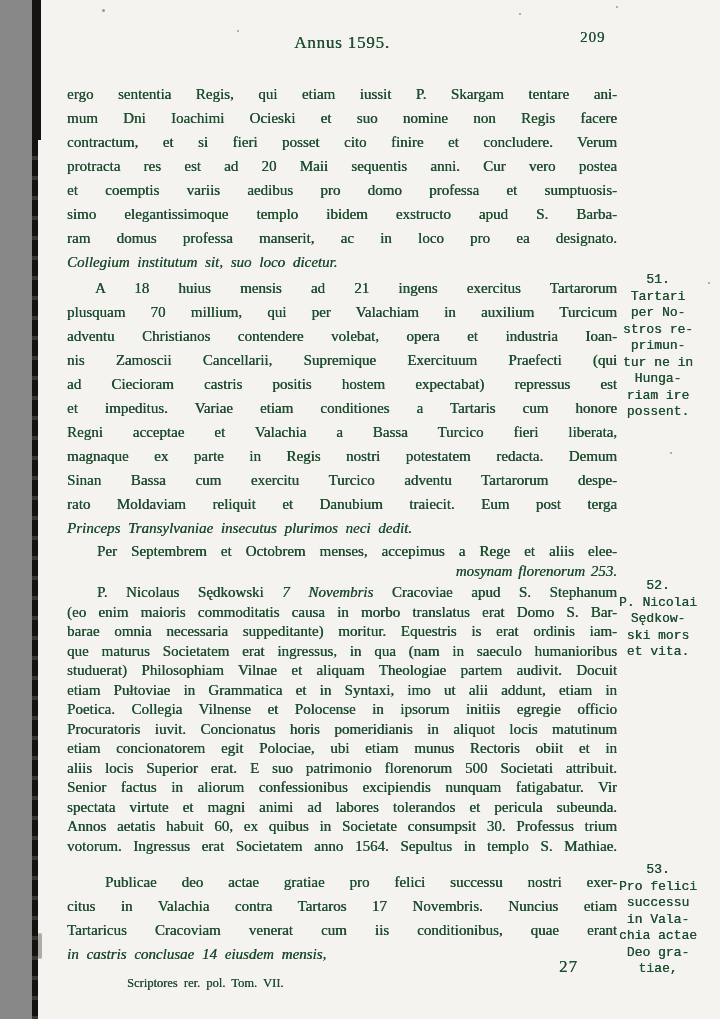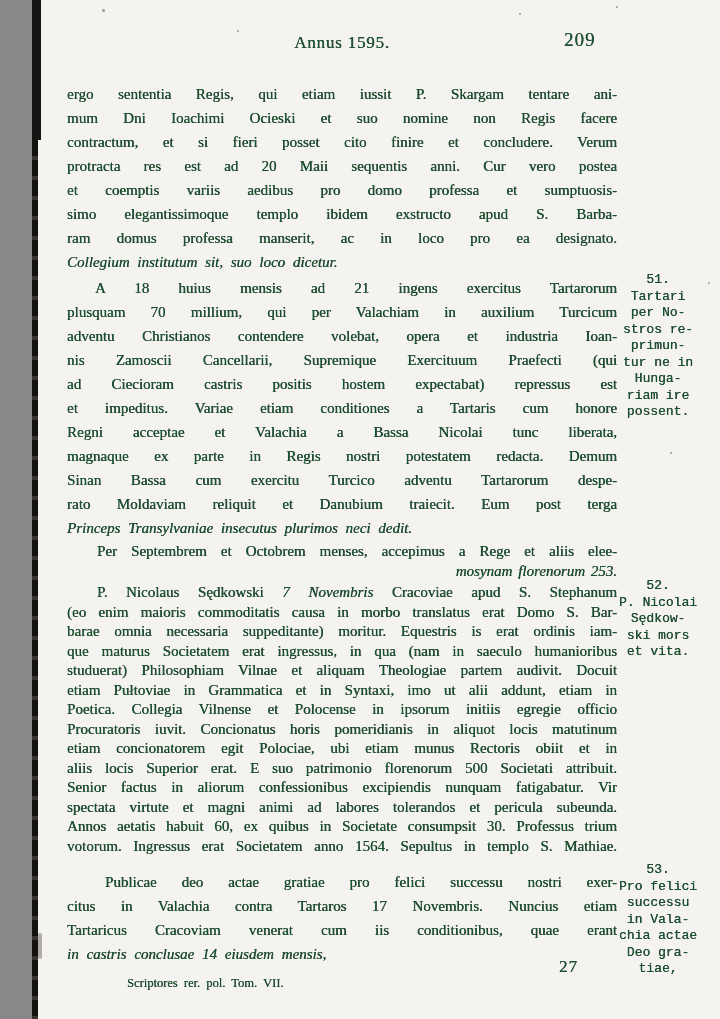--- a/index.html
+++ b/index.html
@@ -26,22 +26,22 @@
   }
   .speck { position: absolute; background: #55504a; border-radius: 50%; opacity: .55; }
 
   
   #header-title {
     position: absolute; left: 35px; top: 33px; width: 550px;
     text-align: center; font-size: 17px; letter-spacing: 0.8px;
     text-shadow: 0.35px 0 0 rgba(31,28,25,.8);
   }
   #page-number {
-    position: absolute; left: 532px; top: 29px;
-    font-size: 19px; letter-spacing: 1px;
+    position: absolute; left: 548px; top: 29px;
+    font-size: 15px; letter-spacing: 1px;
     text-shadow: 0.35px 0 0 rgba(31,28,25,.8);
   }
 
   
   .block { position: absolute; left: 35px; width: 550px; }
   .line {
     text-shadow: 0.35px 0 0 rgba(31,28,25,.85);
     overflow: hidden;
   }
   .lg .line { font-size: 15px; line-height: 24px; height: 24px; }
@@ -111,21 +111,21 @@
     <div class="line last">Collegium institutum sit, suo loco dicetur.</div>
   </div>
 
   <div class="block lg" style="top: 276px;">
     <div class="line j ind28">A 18 huius mensis ad 21 ingens exercitus Tartarorum</div>
     <div class="line j">plusquam 70 millium, qui per Valachiam in auxilium Turcicum</div>
     <div class="line j">adventu Christianos contendere volebat, opera et industria Ioan-</div>
     <div class="line j">nis Zamoscii Cancellarii, Supremique Exercituum Praefecti (qui</div>
     <div class="line j">ad Ciecioram castris positis hostem expectabat) repressus est</div>
     <div class="line j">et impeditus.  Variae etiam conditiones a Tartaris cum honore</div>
-    <div class="line j">Regni acceptae et Valachia a Bassa Nicolai tunc liberata,</div>
+    <div class="line j">Regni acceptae et Valachia a Bassa Turcico fieri liberata,</div>
     <div class="line j">magnaque ex parte in Regis nostri potestatem redacta. Demum</div>
     <div class="line j">Sinan Bassa cum exercitu Turcico adventu Tartarorum despe-</div>
     <div class="line j">rato Moldaviam reliquit et Danubium traiecit. Eum post terga</div>
     <div class="line last">Princeps Transylvaniae insecutus plurimos neci dedit.</div>
   </div>
 
   <div class="block sm" style="top: 542px;">
     <div class="line j ind30">Per Septembrem et Octobrem menses, accepimus a Rege et aliis elee-</div>
     <div class="line last">mosynam florenorum 253.</div>
   </div>

